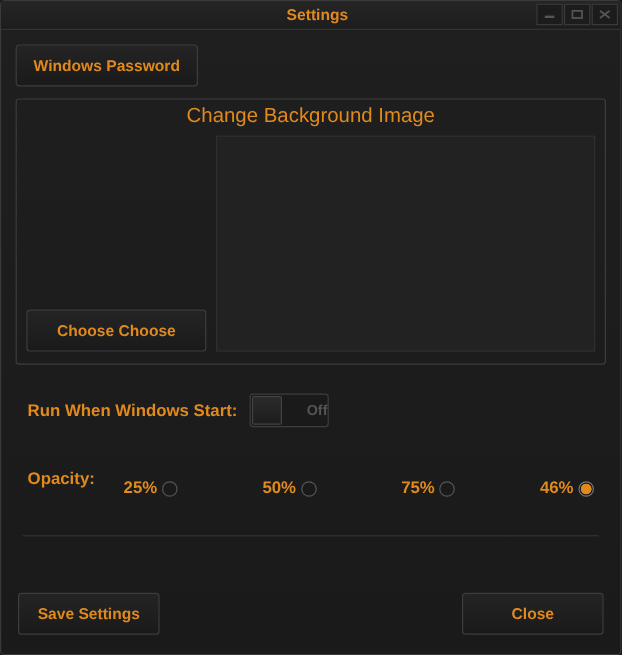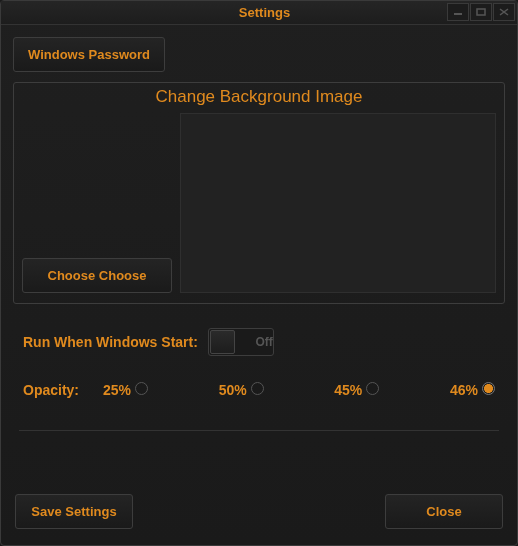--- a/index.html
+++ b/index.html
@@ -154,23 +154,24 @@
   margin-right: 24px;
 }
 .radio-group {
   flex: 1;
   display: flex;
   justify-content: space-between;
   padding-right: 10px;
 }
 .radio-opt {
   display: flex;
-  align-items: flex-start;
+  align-items: flex-end;
   gap: 4px;
   cursor: pointer;
+  margin-top: 16px;
 }
 .radio-opt-label {
   color: #e08a1e;
   font-weight: bold;
   font-size: 14px;
 }
 .radio-circle {
   width: 13px;
   height: 13px;
   border-radius: 50%;
@@ -249,21 +250,21 @@
       <div class="radio-group">
         <div class="radio-opt">
           <span class="radio-opt-label">25%</span>
           <span class="radio-circle"></span>
         </div>
         <div class="radio-opt">
           <span class="radio-opt-label">50%</span>
           <span class="radio-circle"></span>
         </div>
         <div class="radio-opt">
-          <span class="radio-opt-label">45%</span>
+          <span class="radio-opt-label">75%</span>
           <span class="radio-circle"></span>
         </div>
         <div class="radio-opt">
           <span class="radio-opt-label">46%</span>
           <span class="radio-circle checked"></span>
         </div>
       </div>
     </div>
 
     <div class="divider"></div>

